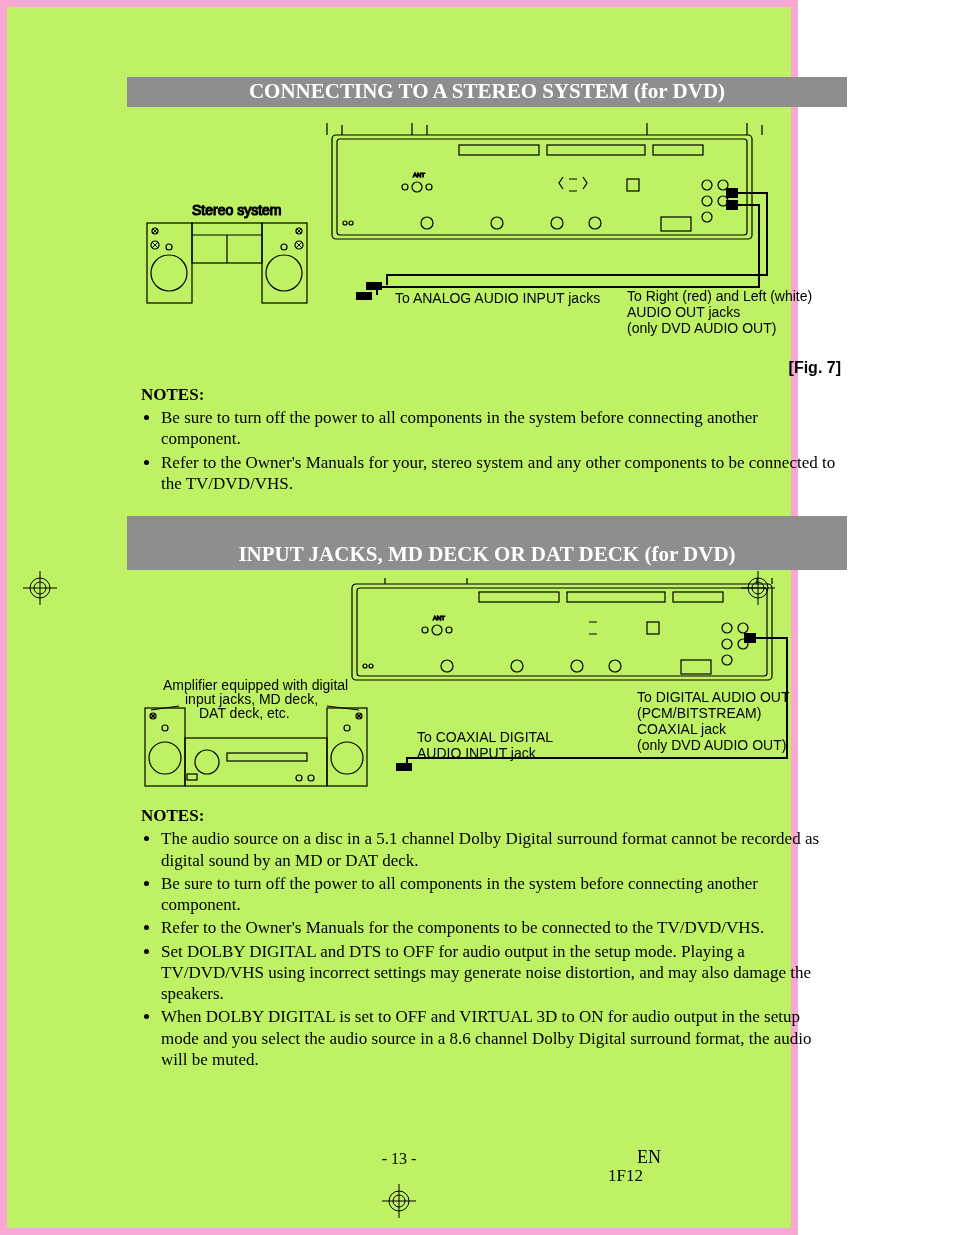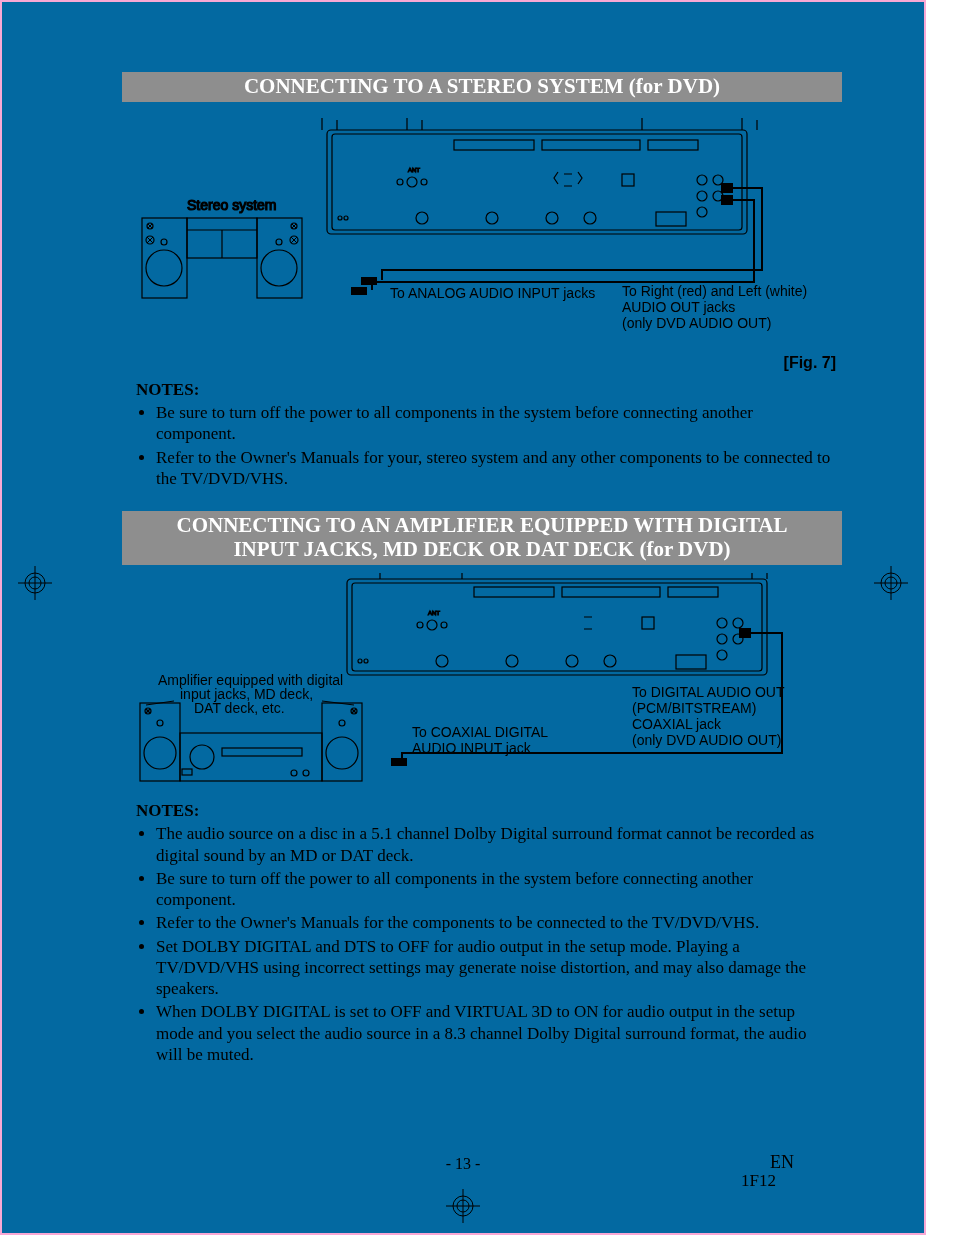--- a/index.html
+++ b/index.html
@@ -3,26 +3,26 @@
 <meta charset="utf-8">
 <style>
   body {
     margin: 0;
     padding: 0;
     font-family: "Times New Roman", Times, serif;
     background: #fff;
     color: #000;
   }
   .page {
-    width: 926px;
+    width: 798px;
     height: 1235px;
     position: relative;
     box-sizing: border-box;
-    border: 2px solid #f9a8d4;
-    background: #0369a1;
+    border: 7px solid #f9a8d4;
+    background: #bef264;
   }
   .content {
     position: absolute;
     left: 120px;
     top: 70px;
     width: 720px;
   }
   .section-header {
     background: #8e8e8e;
     color: #fff;
@@ -226,21 +226,21 @@
     </div>
 
     <div class="fig-label">[Fig. 7]</div>
     <div class="notes-heading">NOTES:</div>
     <ul class="notes">
       <li>Be sure to turn off the power to all components in the system before connecting another component.</li>
       <li>Refer to the Owner's Manuals for your, stereo system and any other components to be connected to the TV/DVD/VHS.</li>
     </ul>
 
     <div class="section-header">
-      <span>CONNECTING TO AN AMPLIFIER EQUIPPED WITH DIGITAL</span><br>
+      <br>
       <span>INPUT JACKS, MD DECK OR DAT DECK (for DVD)</span>
     </div>
 
 
     <div class="diagram">
       <svg width="720" height="220" viewBox="0 0 720 220">
 
         <g stroke="#000" fill="none" stroke-width="1.2">
           <rect x="225" y="6" width="420" height="96" rx="4"></rect>
           <rect x="230" y="10" width="410" height="88" rx="3"></rect>
@@ -319,21 +319,21 @@
         <text x="510" y="172" class="svgtext">(only DVD AUDIO OUT)</text>
       </svg>
     </div>
 
     <div class="notes-heading">NOTES:</div>
     <ul class="notes">
       <li>The audio source on a disc in a 5.1 channel Dolby Digital surround format cannot be recorded as digital sound by an MD or DAT deck.</li>
       <li>Be sure to turn off the power to all components in the system before connecting another component.</li>
       <li>Refer to the Owner's Manuals for the components to be connected to the TV/DVD/VHS.</li>
       <li>Set DOLBY DIGITAL and DTS to OFF for audio output in the setup mode. Playing a TV/DVD/VHS using incorrect settings may generate noise distortion, and may also damage the speakers.</li>
-      <li>When DOLBY DIGITAL is set to OFF and VIRTUAL 3D to ON for audio output in the setup mode and you select the audio source in a 8.3 channel Dolby Digital surround format, the audio will be muted.</li>
+      <li>When DOLBY DIGITAL is set to OFF and VIRTUAL 3D to ON for audio output in the setup mode and you select the audio source in a 8.6 channel Dolby Digital surround format, the audio will be muted.</li>
     </ul>
 
   </div>
 
   <div class="footer">
     <span class="page-num">- 13 -</span>
     <span class="lang">EN</span>
     <span class="code">1F12</span>
   </div>
 

